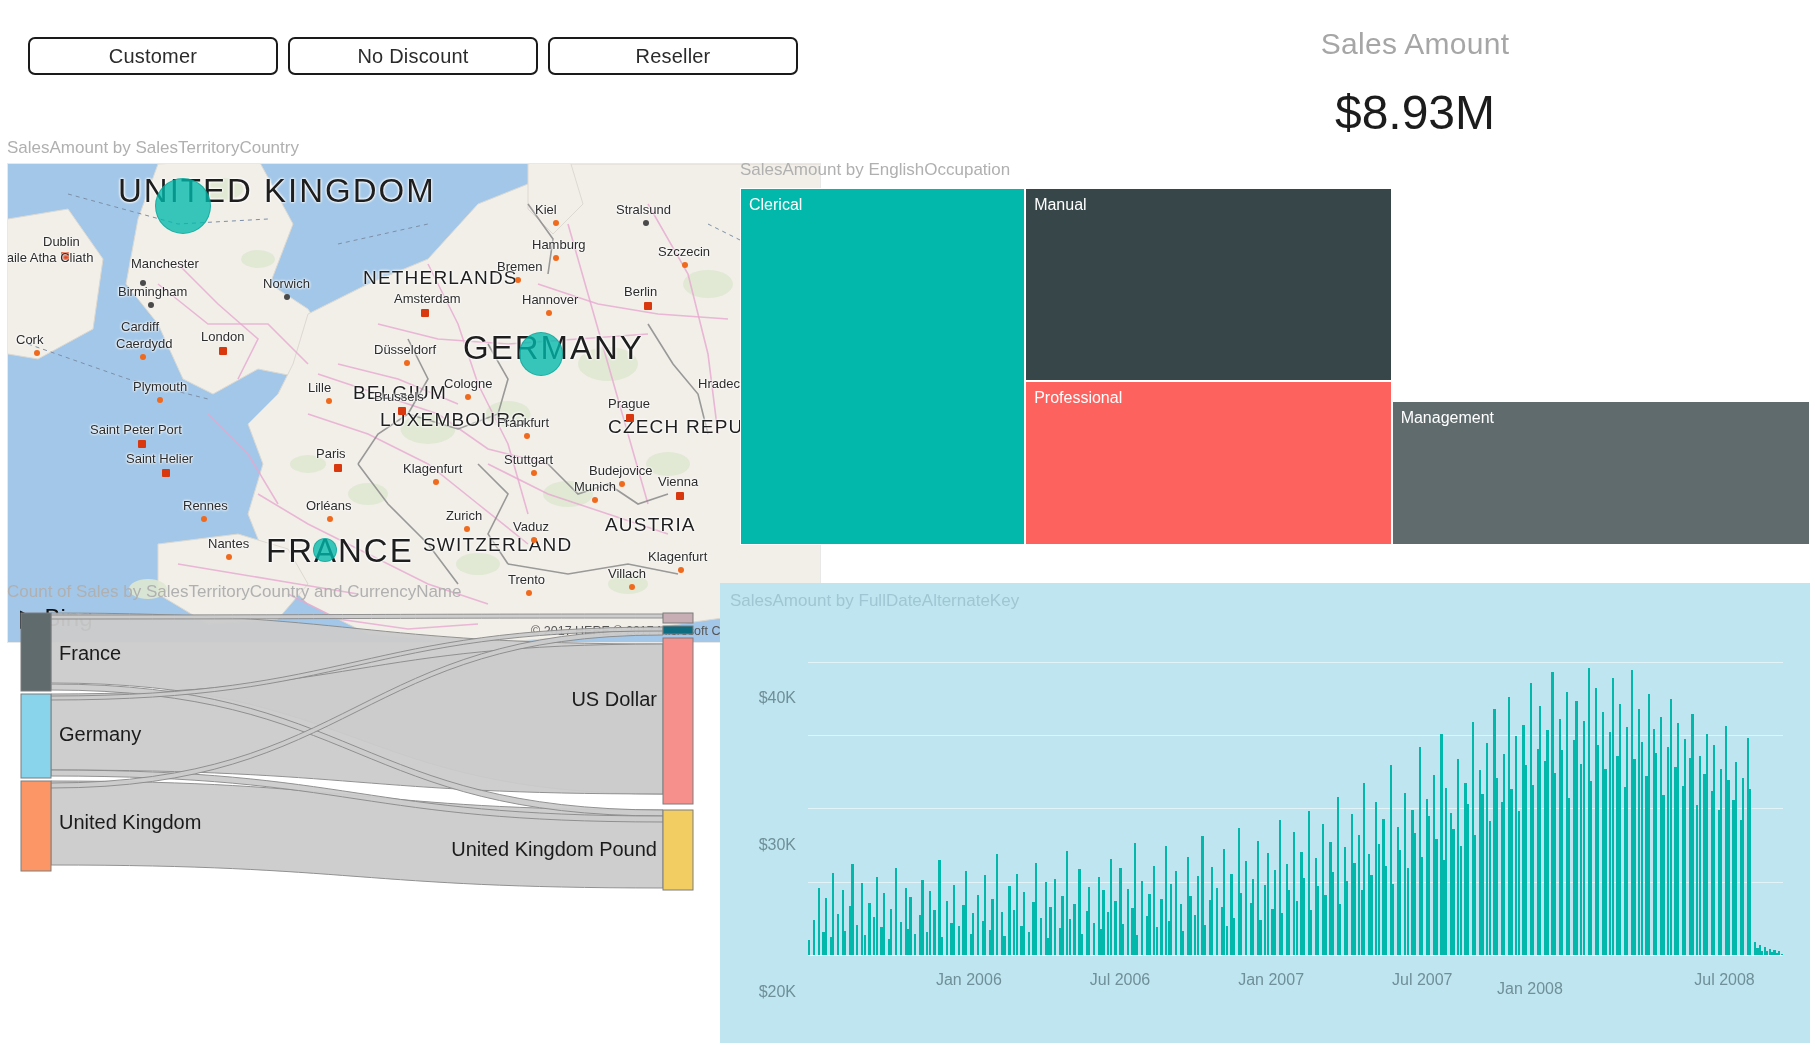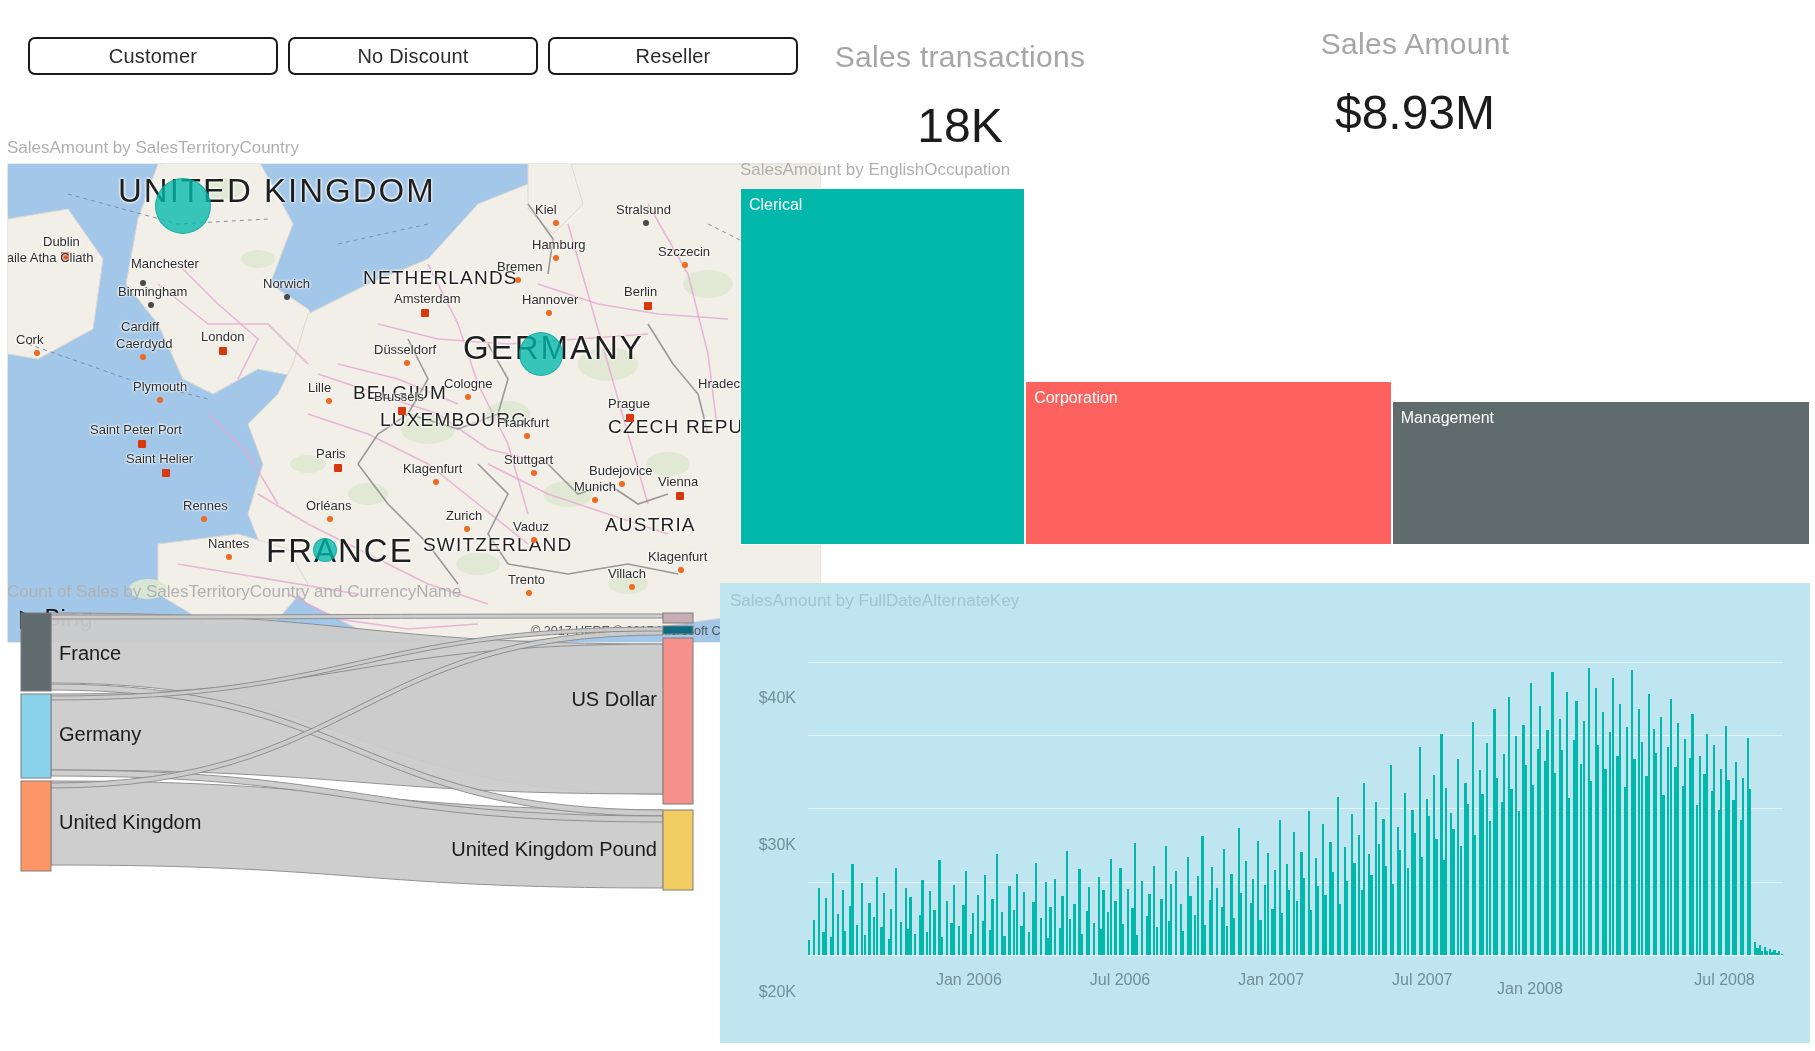--- a/index.html
+++ b/index.html
@@ -91,24 +91,20 @@
         <span>Customer</span>
       </div>
     <div class="slicer-btn">
         <span>No Discount</span>
       </div>
     <div class="slicer-btn">
         <span>Reseller</span>
       </div>
   </div>
 
-  <div class="kpi" id="kpi-tx">
-    <div class="kpi-label">Sales transactions</div>
-    <div class="kpi-value">18K</div>
-  </div>
   <div class="kpi" id="kpi-amt">
     <div class="kpi-label">Sales Amount</div>
     <div class="kpi-value">$8.93M</div>
   </div>
 
   <div id="map-wrap">
     <div class="vis-title">SalesAmount by SalesTerritoryCountry</div>
     <div id="map">
       <div class="sea"></div>
       <div id="map-geo">
@@ -266,22 +262,25 @@
       </div>
     </div>
   </div>
 
   <div id="tm-wrap">
     <div class="vis-title">SalesAmount by EnglishOccupation</div>
     <div id="treemap">
         <div class="tm-cell" style="left: 0px; top: 0px; width: 285.155px; height: 357px; background: rgb(1, 184, 170);">
           <span>Clerical</span>
         </div>
+        <div class="tm-cell" style="left: 285.155px; top: 0px; width: 366.475px; height: 192.958px; background: rgb(55, 70, 73);">
+          <span>Manual</span>
+        </div>
         <div class="tm-cell" style="left: 285.155px; top: 192.958px; width: 366.475px; height: 164.042px; background: rgb(253, 98, 94);">
-          <span>Corporation</span>
+          <span>Professional</span>
         </div>
         <div class="tm-cell" style="left: 651.63px; top: 213.308px; width: 418.37px; height: 143.692px; background: rgb(95, 107, 109);">
           <span>Management</span>
         </div>
       </div>
   </div>
 
   <div id="sk-wrap">
     <div class="vis-title">Count of Sales by SalesTerritoryCountry and CurrencyName</div>
     <div id="sankey">

